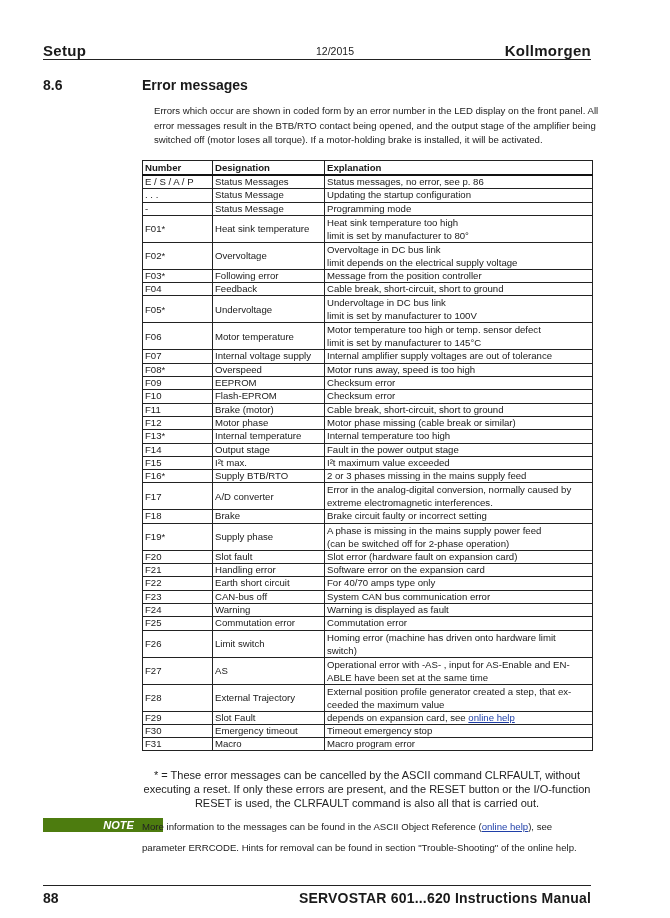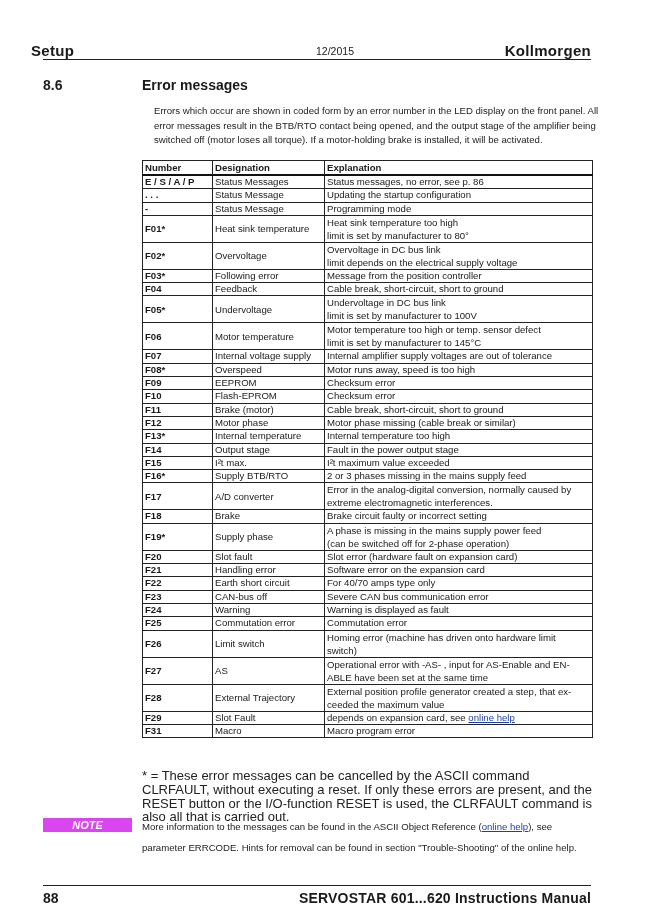--- a/index.html
+++ b/index.html
@@ -1,37 +1,37 @@
 <!DOCTYPE html>
 <html><head>
 <meta charset="utf-8">
 <style>
   html, body { margin: 0; padding: 0; background: #ffffff; }
   body { width: 670px; height: 918px; position: relative; overflow: hidden;
          font-family: "Liberation Sans", sans-serif; color: #1a1a1a; }
   .abs { position: absolute; }
-  .hdr-left { left: 31px; top: 42px; font-size: 15px; font-weight: bold; letter-spacing: 0.3px; }
+  .hdr-left { left: 43px; top: 42px; font-size: 15px; font-weight: bold; letter-spacing: 0.3px; }
   .hdr-center { left: 0; width: 670px; top: 45px; text-align: center; font-size: 10.5px; }
   .hdr-right { right: 79px; top: 42px; font-size: 15px; font-weight: bold; letter-spacing: 0.3px; }
   .hdr-rule { left: 43px; top: 59px; width: 548px; height: 1px; background: #222; }
   .sec-num { left: 43px; top: 77px; font-size: 14px; font-weight: bold; }
   .sec-title { left: 142px; top: 77px; font-size: 14px; font-weight: bold; }
   .intro { left: 154px; top: 104px; width: 450px; font-size: 9.6px; line-height: 14.5px; color: #222; }
   table.err { position: absolute; left: 142px; top: 160px; width: 450px; border-collapse: collapse;
               font-size: 9.6px; color: #1a1a1a; table-layout: fixed; }
   table.err td, table.err th { border: 1px solid #222; padding: 0 2px; vertical-align: middle; text-align: left; }
   table.err th { height: 13px; font-weight: bold; border-bottom: 2px solid #111; }
   table.err td { height: 12.3px; line-height: 12.3px; }
   table.err tr.tall td { height: 26px; line-height: 13px; }
-  table.err td.num { font-weight: bold; }
+  table.err td.num { font-weight: normal; }
   col.c1 { width: 70px; } col.c2 { width: 112px; } col.c3 { width: 268px; }
   .link { color: #1f3fa8; text-decoration: underline; }
-  .footnote { left: 142px; top: 769px; width: 450px; font-size: 13px; line-height: 13.8px; color: #222; }
-  .note-badge { left: 43px; top: 818px; width: 89px; height: 14px; background: #d946ef; color: #fff;
-                font-size: 11px; font-weight: bold; font-style: italic; text-align: center; line-height: 14px; }
+  .footnote { left: 142px; top: 769px; width: 450px; font-size: 11px; line-height: 13.8px; color: #222; text-align: center; }
+  .note-badge { left: 43px; top: 818px; width: 89px; height: 14px; background: #4d7c0f; color: #fff;
+                font-size: 11px; font-weight: bold; font-style: italic; text-align: center; line-height: 14px; padding-left: 31px; }
   .note-text { left: 142px; top: 816px; width: 450px; font-size: 9.6px; line-height: 21px; color: #222; }
   .ftr-rule { left: 43px; top: 885px; width: 548px; height: 1px; background: #222; }
   .ftr-left { left: 43px; top: 890px; font-size: 14px; font-weight: bold; }
   .ftr-right { right: 79px; top: 890px; font-size: 14px; font-weight: bold; letter-spacing: 0.2px; }
 </style>
 </head>
 <body>
 
 <div class="abs hdr-left">Setup</div>
 <div class="abs hdr-center">12/2015</div>
@@ -178,21 +178,21 @@
         <td><span>Software error on the expansion card</span></td>
       </tr>
       <tr>
         <td class="num">F22</td>
         <td>Earth short circuit</td>
         <td><span>For 40/70 amps type only</span></td>
       </tr>
       <tr>
         <td class="num">F23</td>
         <td>CAN-bus off</td>
-        <td><span>Severe CAN bus communication error</span></td>
+        <td><span>System CAN bus communication error</span></td>
       </tr>
       <tr>
         <td class="num">F24</td>
         <td>Warning</td>
         <td><span>Warning is displayed as fault</span></td>
       </tr>
       <tr>
         <td class="num">F25</td>
         <td>Commutation error</td>
         <td><span>Commutation error</span></td>
@@ -209,20 +209,25 @@
       </tr>
       <tr class="tall">
         <td class="num">F28</td>
         <td>External Trajectory</td>
         <td><span>External position profile generator created a step, that ex-</span><br><span>ceeded the maximum value</span></td>
       </tr>
       <tr>
         <td class="num">F29</td>
         <td>Slot Fault</td>
         <td><span>depends on expansion card, see </span><span class="link">online help</span></td>
+      </tr>
+      <tr>
+        <td class="num">F30</td>
+        <td>Emergency timeout</td>
+        <td><span>Timeout emergency stop</span></td>
       </tr>
       <tr>
         <td class="num">F31</td>
         <td>Macro</td>
         <td><span>Macro program error</span></td>
       </tr>
     </tbody>
 </table>
 
 <div class="abs footnote">* = These error messages can be cancelled by the ASCII command CLRFAULT, without executing a reset. If only these errors are present, and the RESET button or the I/O-function RESET is used, the CLRFAULT command is also all that is carried out.</div>

